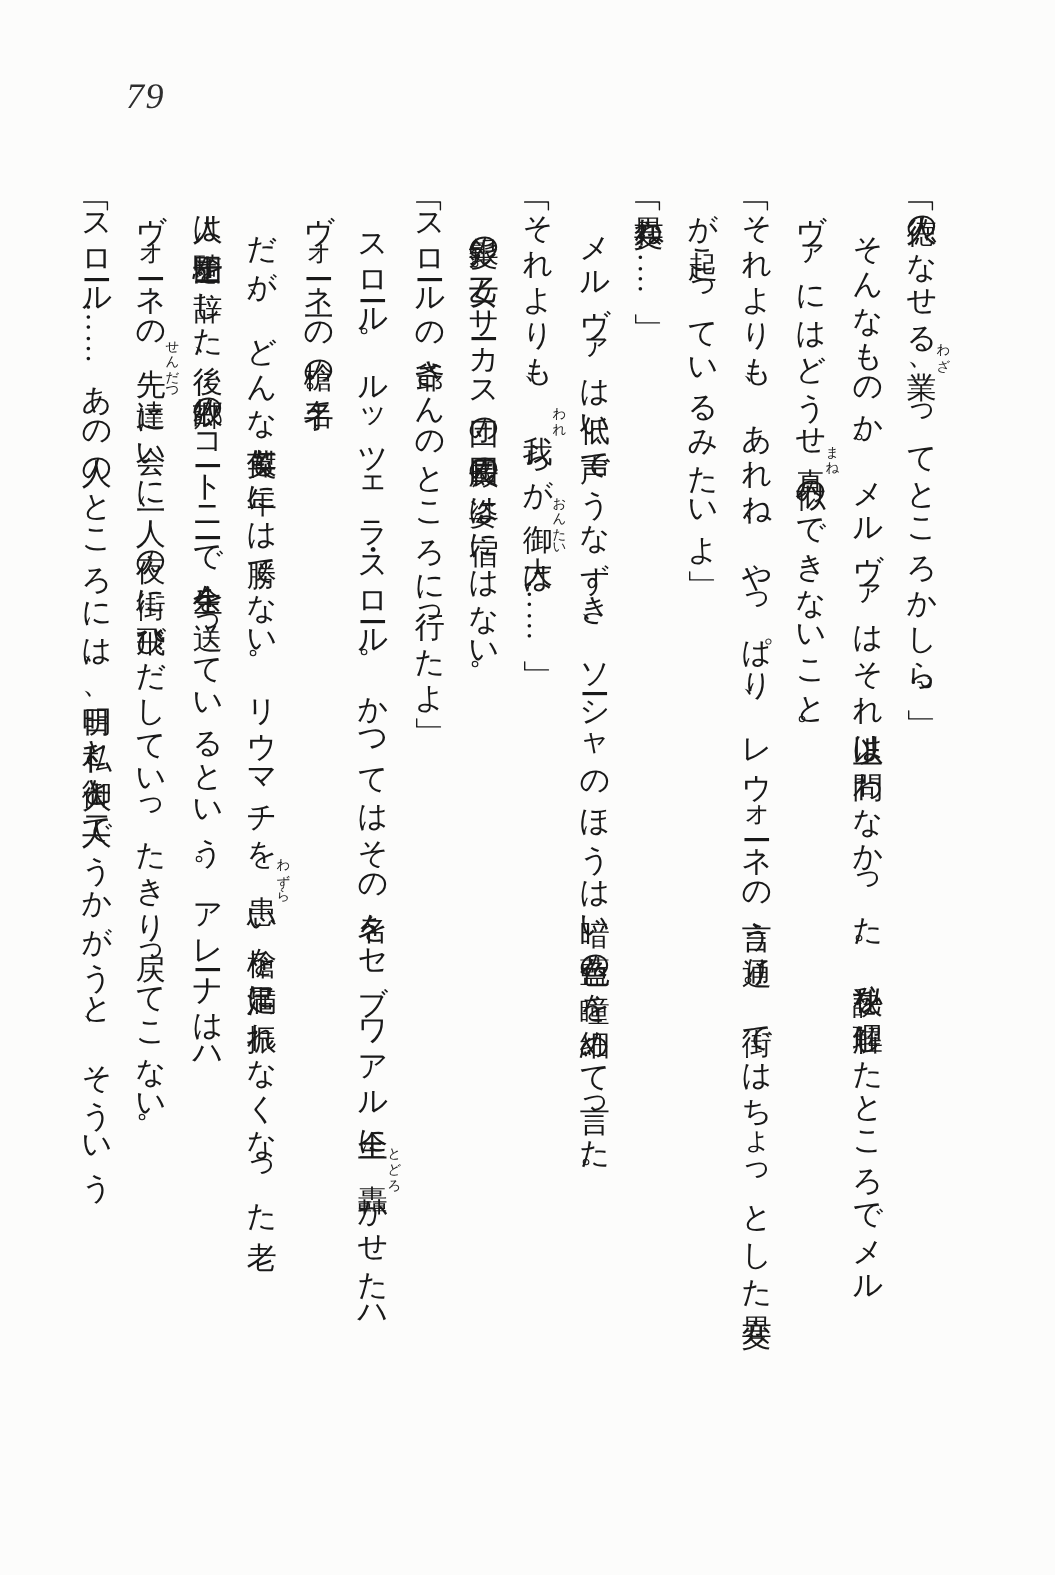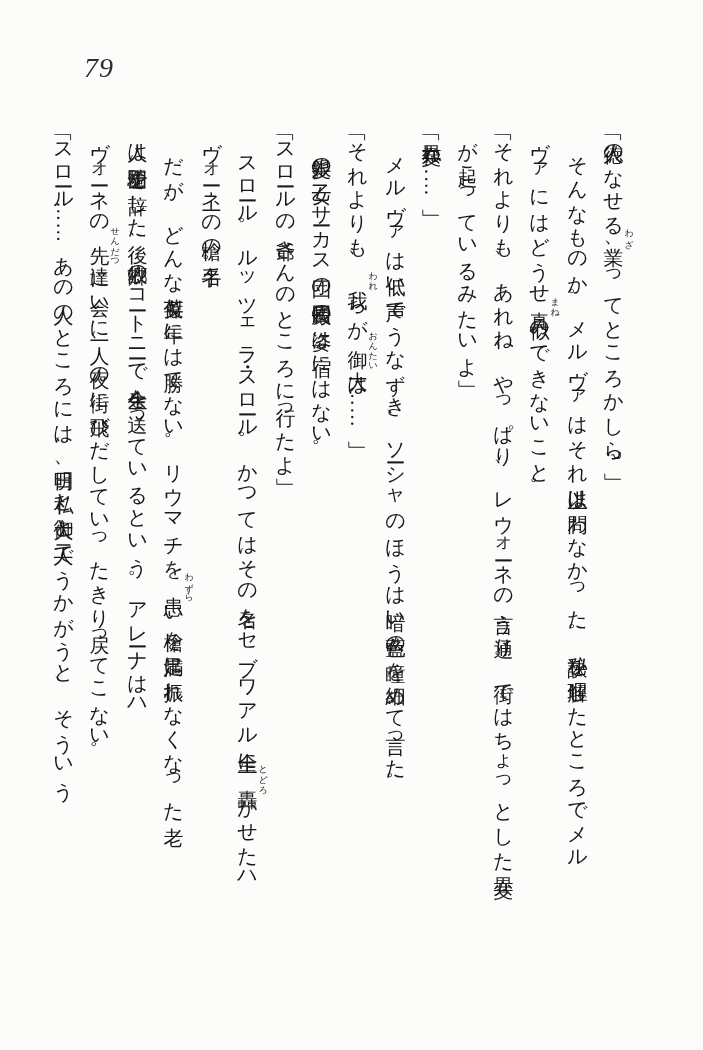--- a/index.html
+++ b/index.html
@@ -14,21 +14,21 @@
     position: relative;
     width: 703px;
     height: 1050px;
     background: #fcfcfb;
     font-family: "Liberation Serif", "DejaVu Serif", serif;
   }
   .page-number {
     position: absolute;
     left: 84px;
     top: 52px;
-    font-size: 28px;
+    font-size: 24px;
     font-style: italic;
     color: #2e2e2e;
     letter-spacing: 1px;
   }
   .page-text {
     position: absolute;
     top: 128px;
     left: 57px;
     width: 577px;
     height: 830px;

